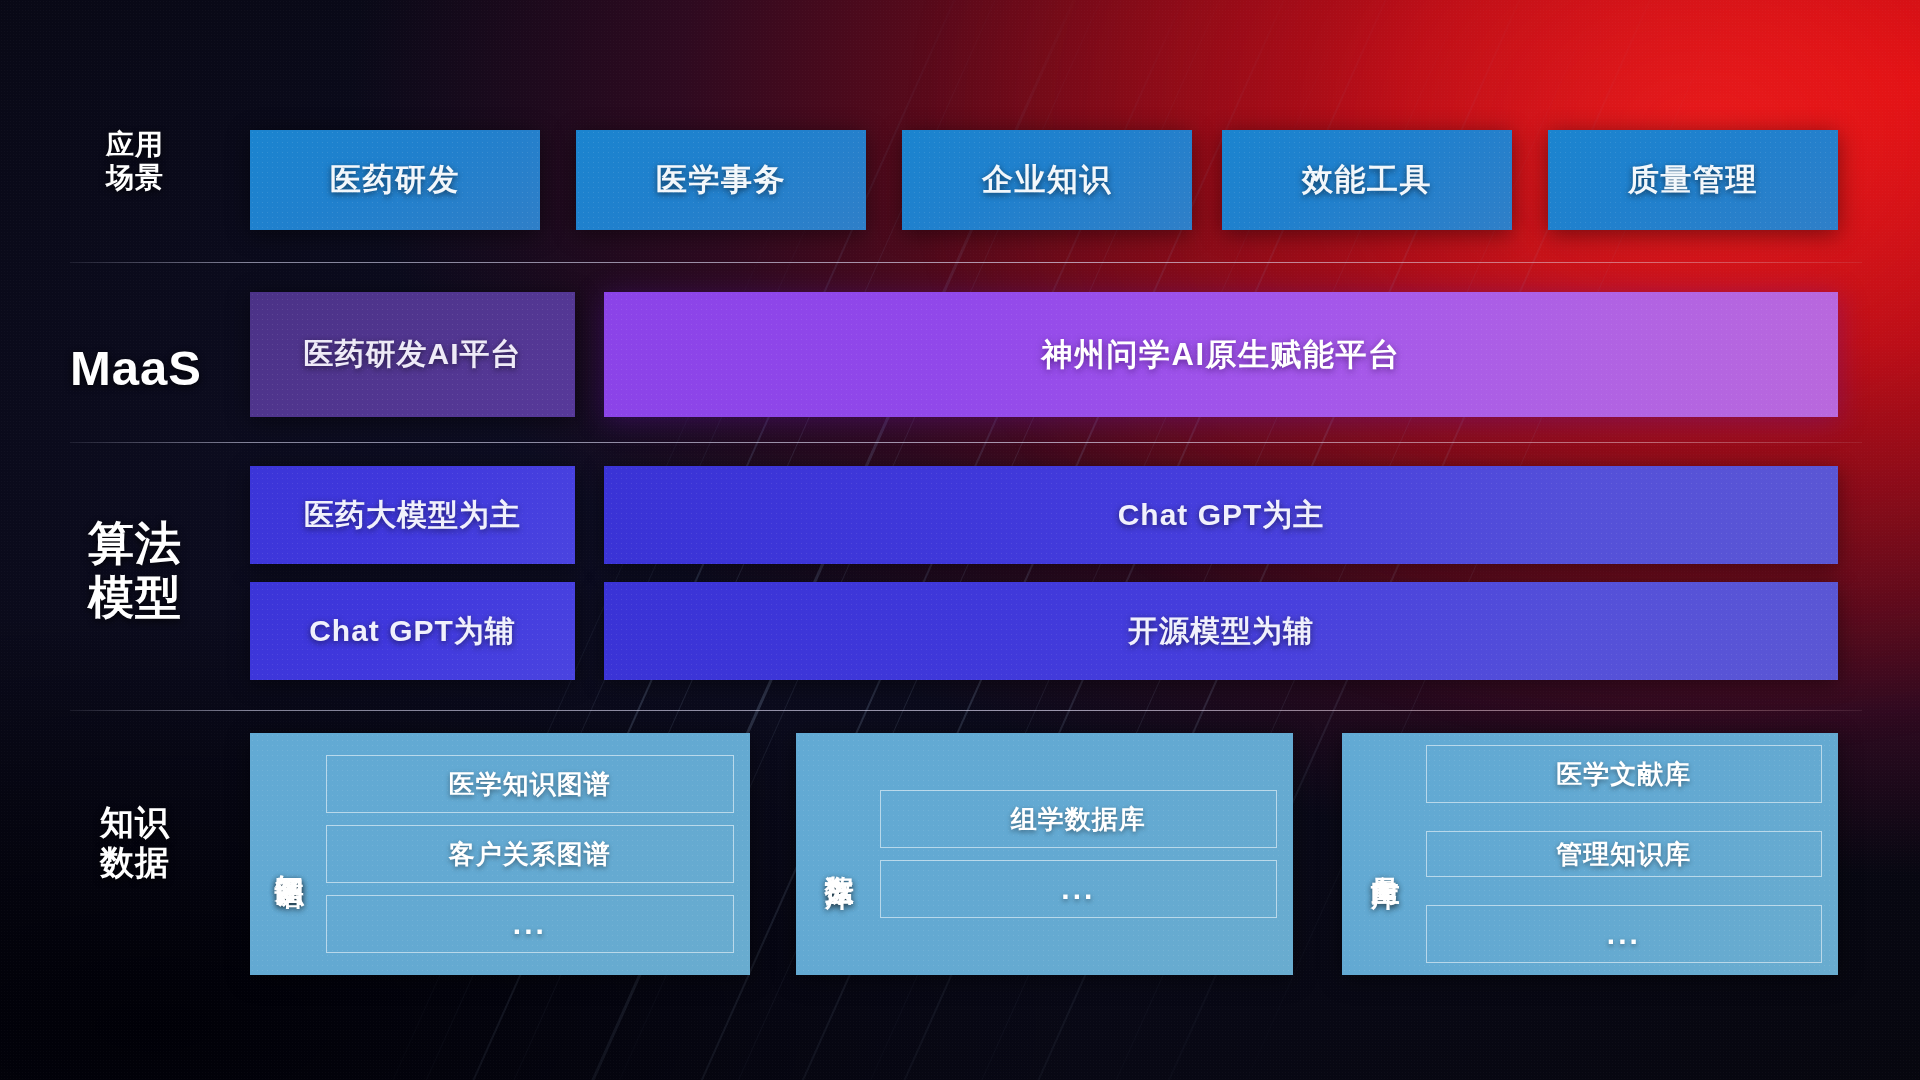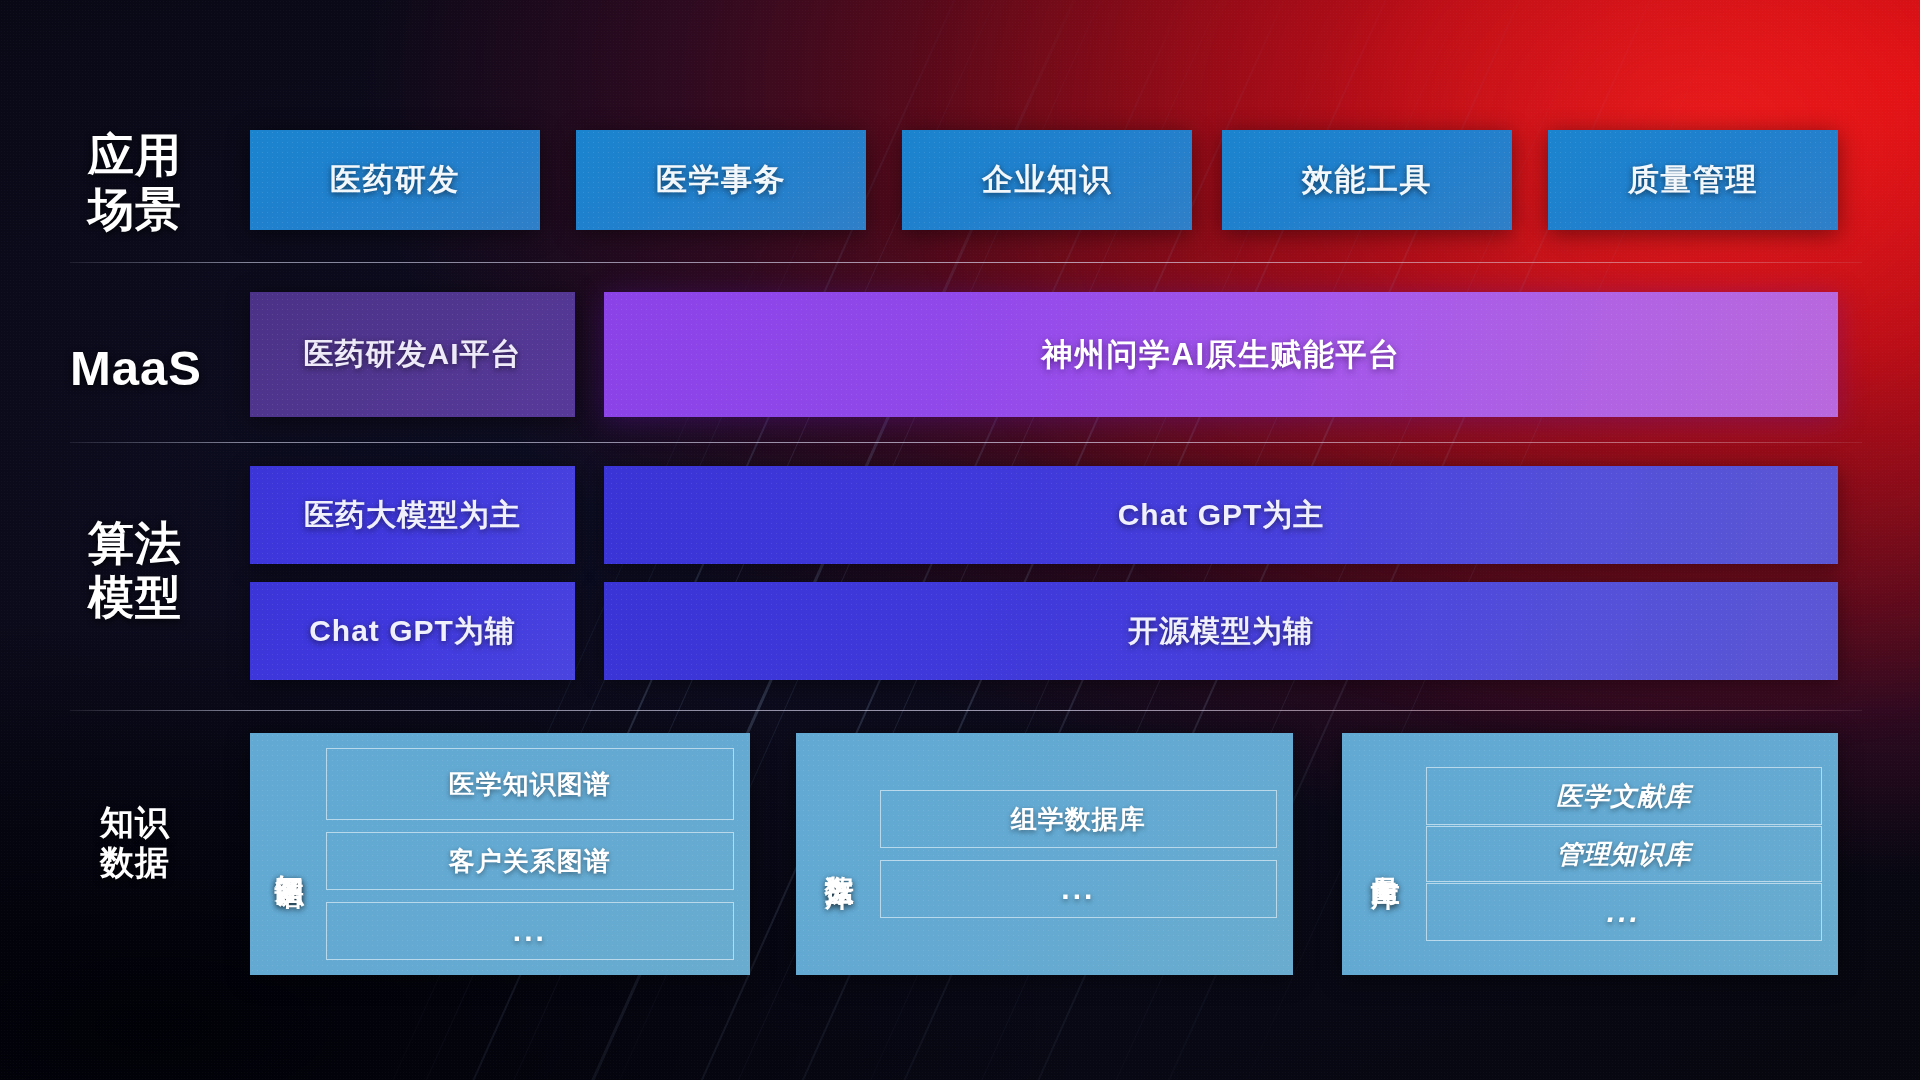--- a/index.html
+++ b/index.html
@@ -154,21 +154,21 @@
     <i style="left: 1610px; top: -30px; width: 1.2px; height: 1360px; opacity: 0.3; transform: rotate(24deg);"></i>
     <i style="left: 820px; top: 120px; width: 1px; height: 1200px; opacity: 0.22; transform: rotate(24deg);"></i>
     <i style="left: 880px; top: 60px; width: 1.4px; height: 1300px; opacity: 0.28; transform: rotate(24deg);"></i>
     <i style="left: 1680px; top: -70px; width: 1.5px; height: 1380px; opacity: 0.34; transform: rotate(24deg);"></i>
     <i style="left: 1745px; top: -40px; width: 1px; height: 1300px; opacity: 0.26; transform: rotate(24deg);"></i>
   </div>
 <div id="bg-noise"></div>
 
 <div id="diagram">
 
-  <div class="row-label" style="left:70px; top:128px; width:130px; font-size:46px;">应用
+  <div class="row-label" style="left:70px; top:128px; width:130px; font-size:28px;">应用
 场景</div>
 
   <div class="app-box" style="left:250px; top:130px; width:290px; height:100px;">
     <span>医药研发</span>
   </div>
   <div class="app-box" style="left:576px; top:130px; width:290px; height:100px;">
     <span>医学事务</span>
   </div>
   <div class="app-box" style="left:902px; top:130px; width:290px; height:100px;">
     <span>企业知识</span>
@@ -210,36 +210,36 @@
   </div>
 
   <div class="divider" style="top:710px;"></div>
 
   <div class="row-label" style="left:70px; top:802px; width:130px; font-size:34px;">知识
 数据</div>
 
   <div class="kgroup" style="left:250px; top:733px; width:500px; height:242px; padding:14px 16px 14px 20px;">
     <div class="kgroup-label" style="height:198px; margin-right:18px;">知识图谱</div>
     <div class="kitems" style="gap:12px;">
-      <div class="kitem" style="height:72px;">医学知识图谱</div>
+      <div class="kitem" style="height:58px;">医学知识图谱</div>
       <div class="kitem" style="height:58px;">客户关系图谱</div>
       <div class="kitem dots" style="height:58px;">...</div>
     </div>
   </div>
 
   <div class="kgroup" style="left:796px; top:733px; width:497px; height:242px; padding:14px 16px 14px 24px;">
     <div class="kgroup-label" style="height:198px; margin-right:22px;">数据库</div>
     <div class="kitems" style="gap:12px;">
       <div class="kitem" style="height:58px;">组学数据库</div>
       <div class="kitem dots" style="height:58px;">...</div>
     </div>
   </div>
 
   <div class="kgroup" style="left:1342px; top:733px; width:496px; height:242px; padding:14px 16px 14px 24px;">
     <div class="kgroup-label" style="height:198px; margin-right:22px;">向量库</div>
-    <div class="kitems" style="gap:1px;font-style:italic;">
+    <div class="kitems" style="gap:28px;">
       <div class="kitem" style="height:58px;">医学文献库</div>
-      <div class="kitem" style="height:56px;">管理知识库</div>
+      <div class="kitem" style="height:46px;">管理知识库</div>
       <div class="kitem dots" style="height:58px;">...</div>
     </div>
   </div>
 
 </div>
 
 </body></html>

